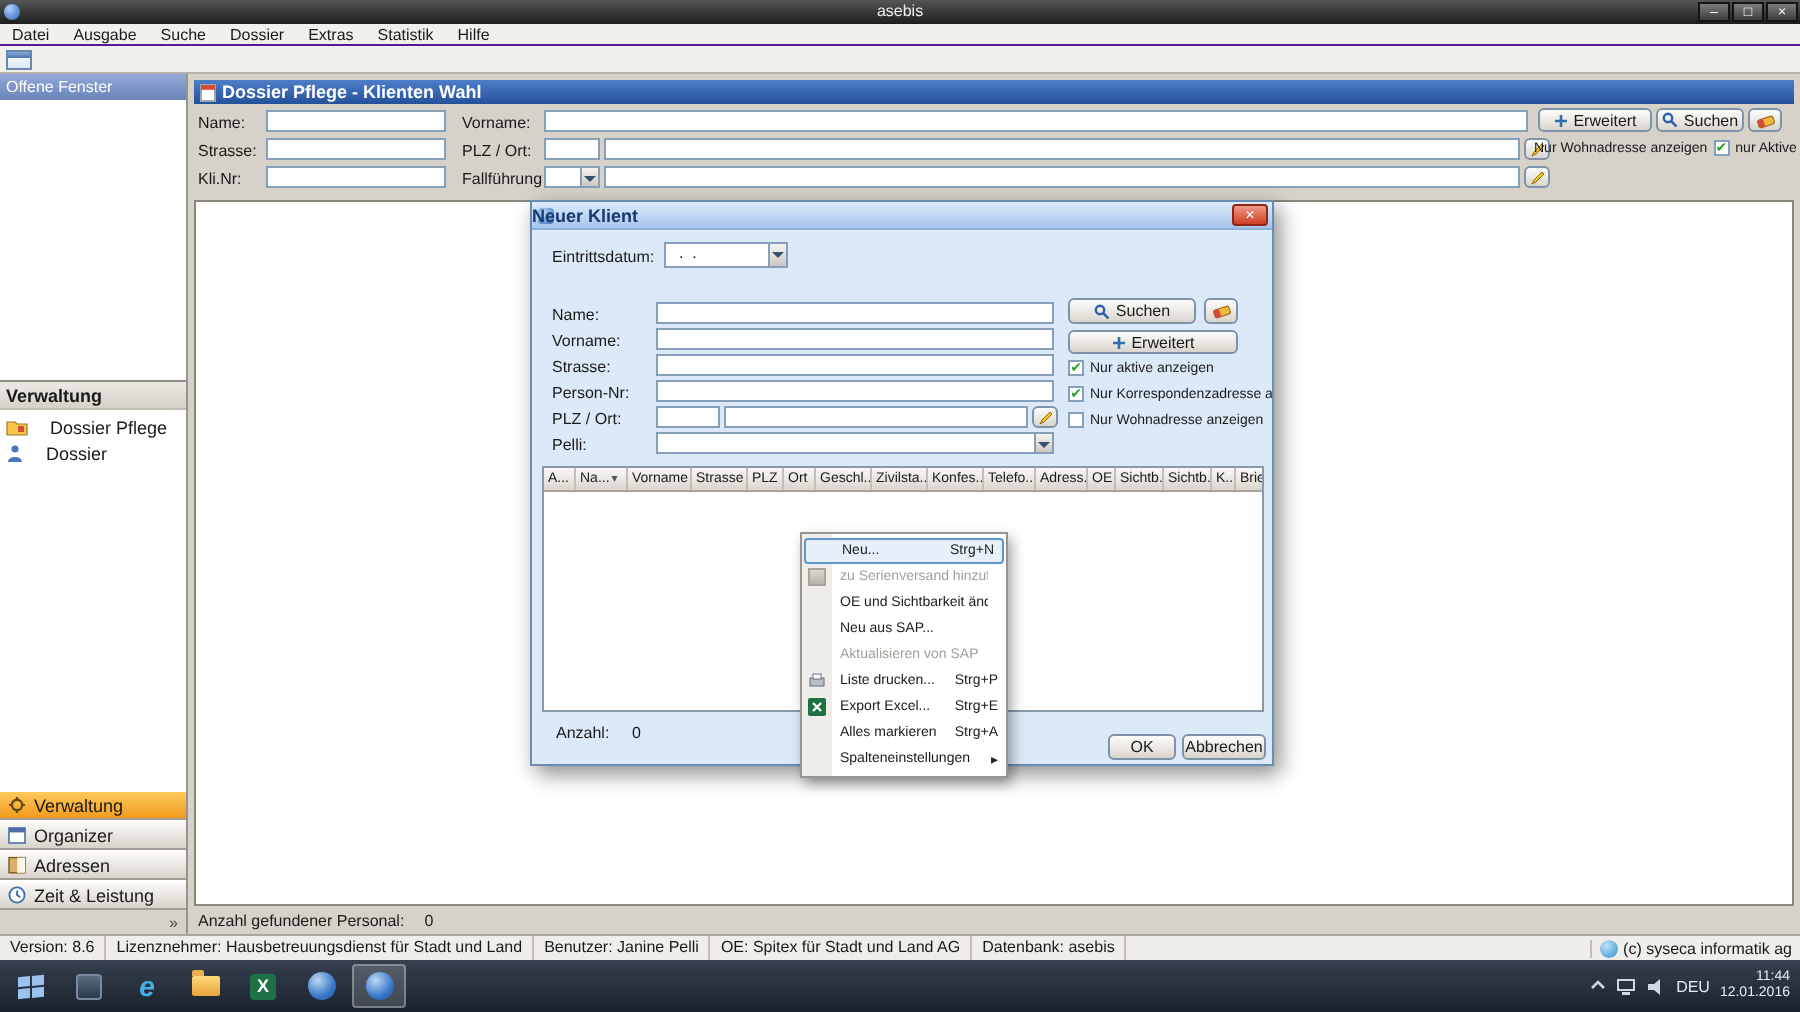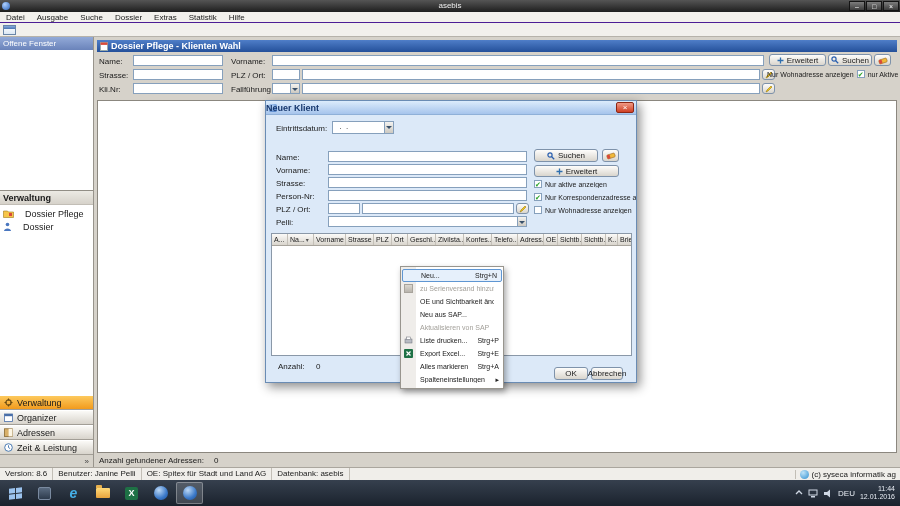--- a/index.html
+++ b/index.html
@@ -236,28 +236,29 @@
       <span class="btn abs" style="left:665px;top:29px;width:13px;height:11px">
         <svg width="8" height="8" viewBox="0 0 8 8">
             <path d="M1 7 L2 5 L6 1 L7 2 L3 6 Z" fill="#f5c518" stroke="#8a6d00" stroke-width="0.5"></path>
           </svg>
       </span>
     </div>
 
     <div class="white-panel"></div>
 
     <div class="main-status">
-      <span>Anzahl gefundener Adressen:</span>
+      <span>Anzahl gefundener Personal:</span>
       <span>0</span>
     </div>
   </div>
 </div>
 
 <div class="statusbar">
   <span class="sb-seg">Version: 8.6</span>
+  <span class="sb-seg">Lizenznehmer: Hausbetreuungsdienst für Stadt und Land</span>
   <span class="sb-seg">Benutzer: Janine Pelli</span>
   <span class="sb-seg">OE: Spitex für Stadt und Land AG</span>
   <span class="sb-seg">Datenbank: asebis</span>
   <span class="sb-right">
     <span class="globe"></span>
     <span>(c) syseca informatik ag</span>
   </span>
 </div>
 
 <div class="taskbar">
@@ -392,21 +393,21 @@
       </div>
       <div class="dlg-tbody"></div>
     </div>
 
     <span class="lbl" style="left:12px;top:246px">Anzahl:</span>
     <span class="lbl" style="left:50px;top:246px">0</span>
 
     <span class="btn abs" style="left:288px;top:252px;width:34px;height:13px">
         <span>OK</span>
       </span>
-    <span class="btn abs" style="left:325px;top:252px;width:32px;height:13px">
+    <span class="btn abs" style="left:325px;top:252px;width:42px;height:13px">
         <span>Abbrechen</span>
       </span>
   </div>
 </div>
 
 <div class="ctx">
   <div class="cm-item hl">
     <span class="cm-label">Neu...</span>
     <span class="cm-short">Strg+N</span>
   </div>

